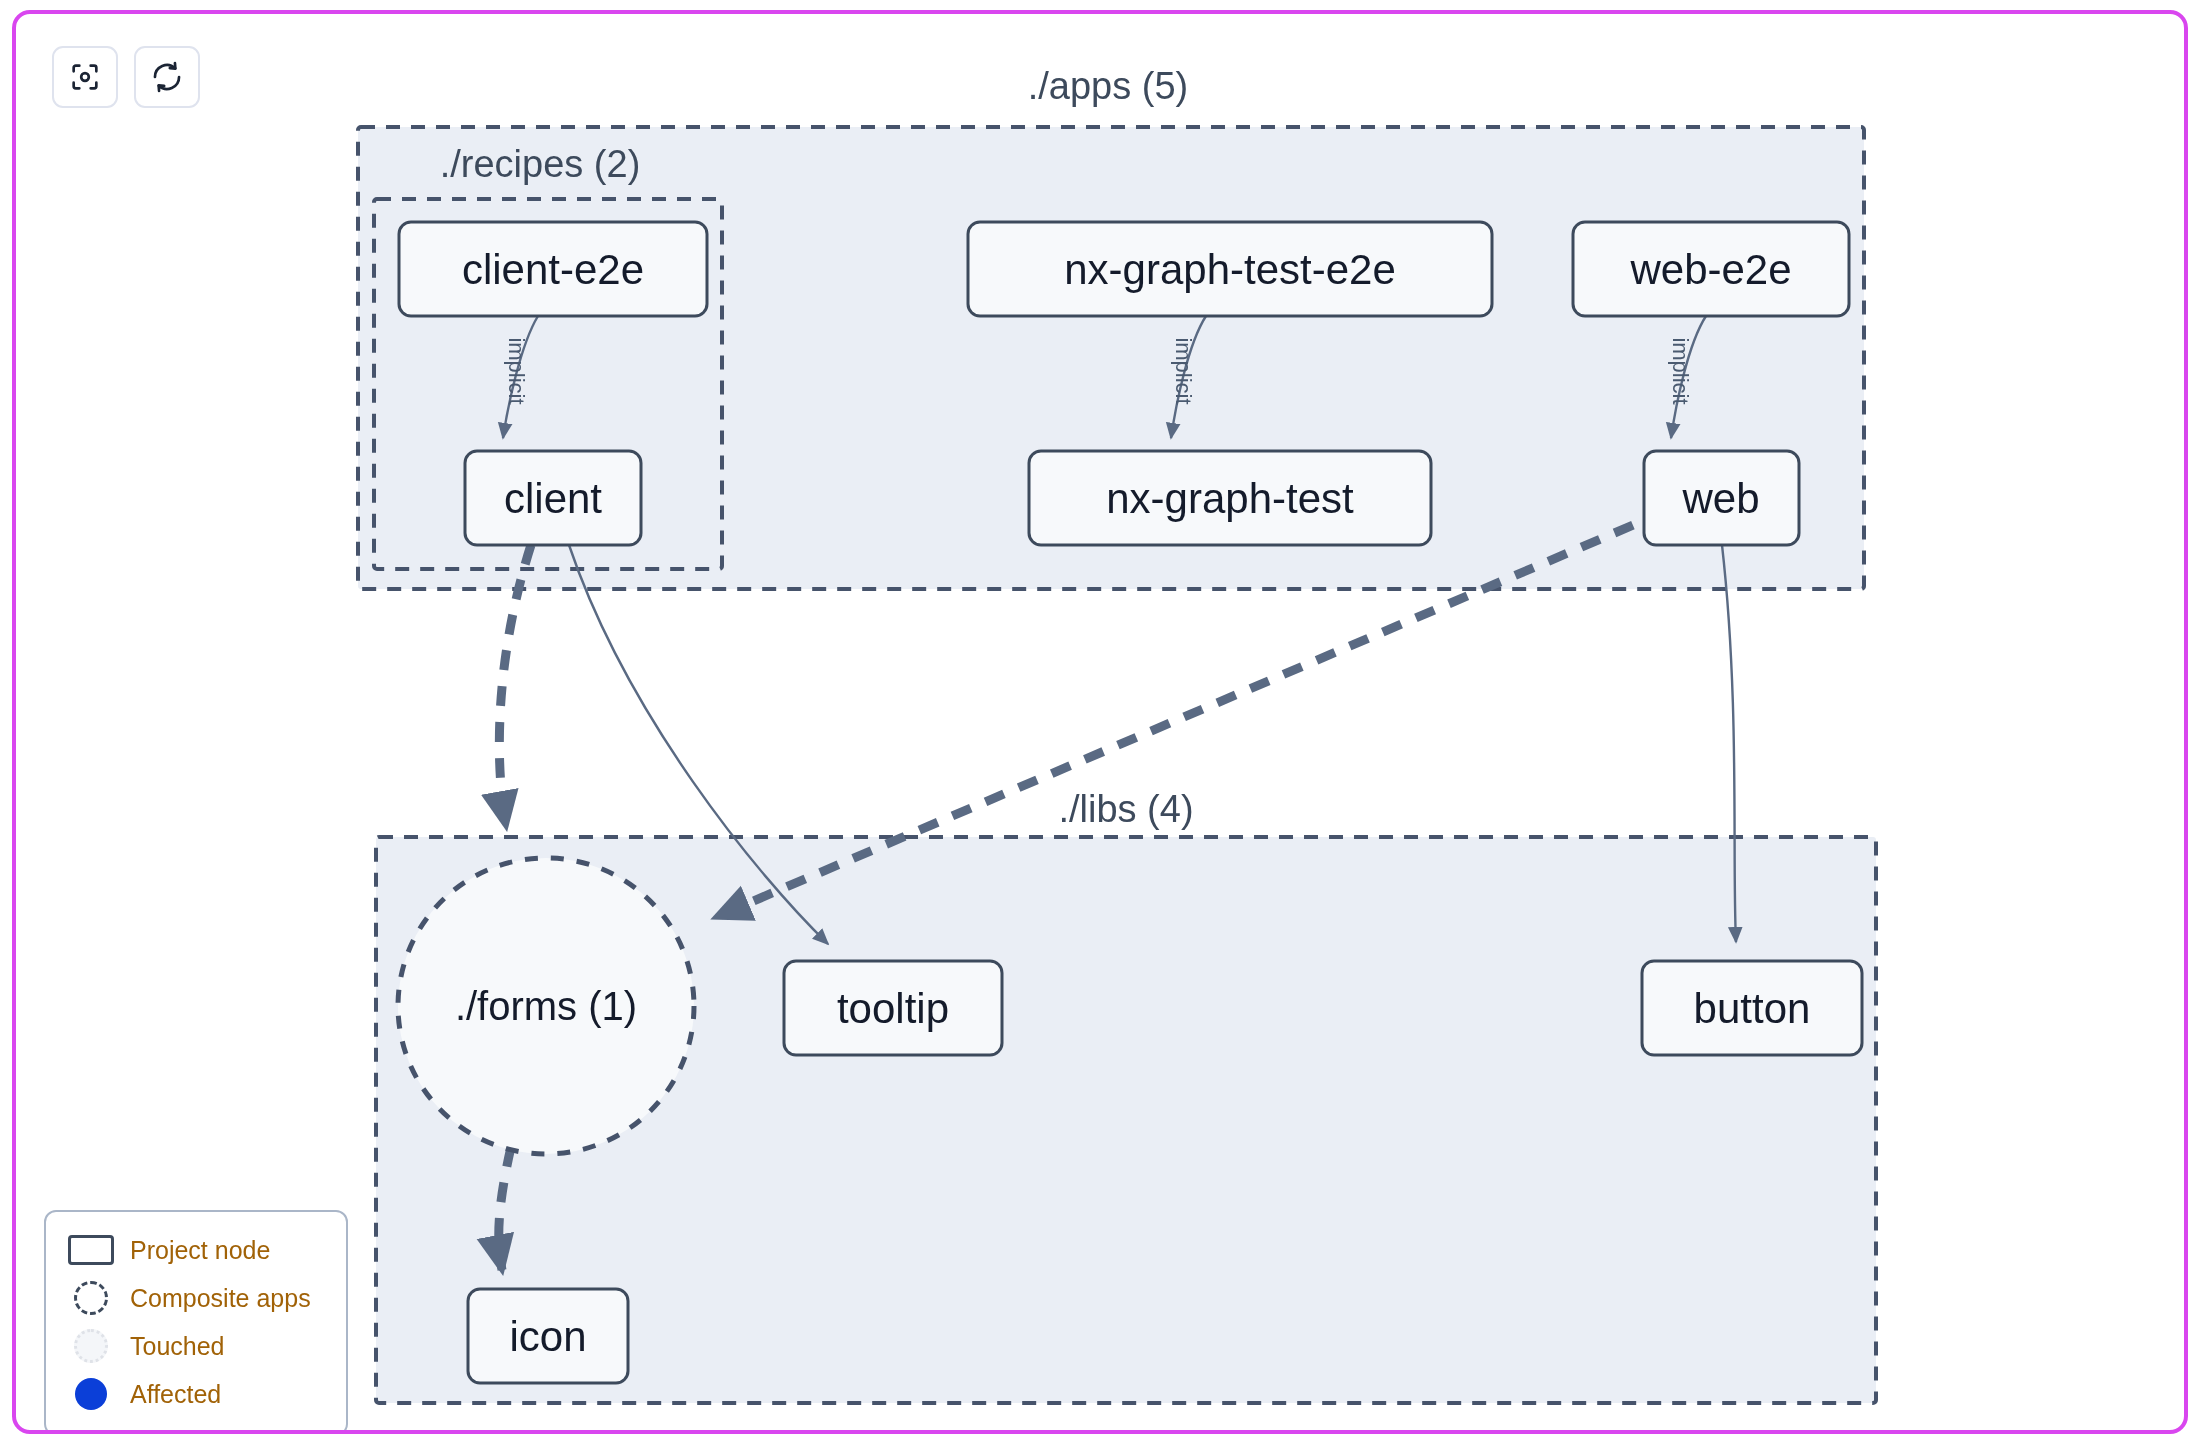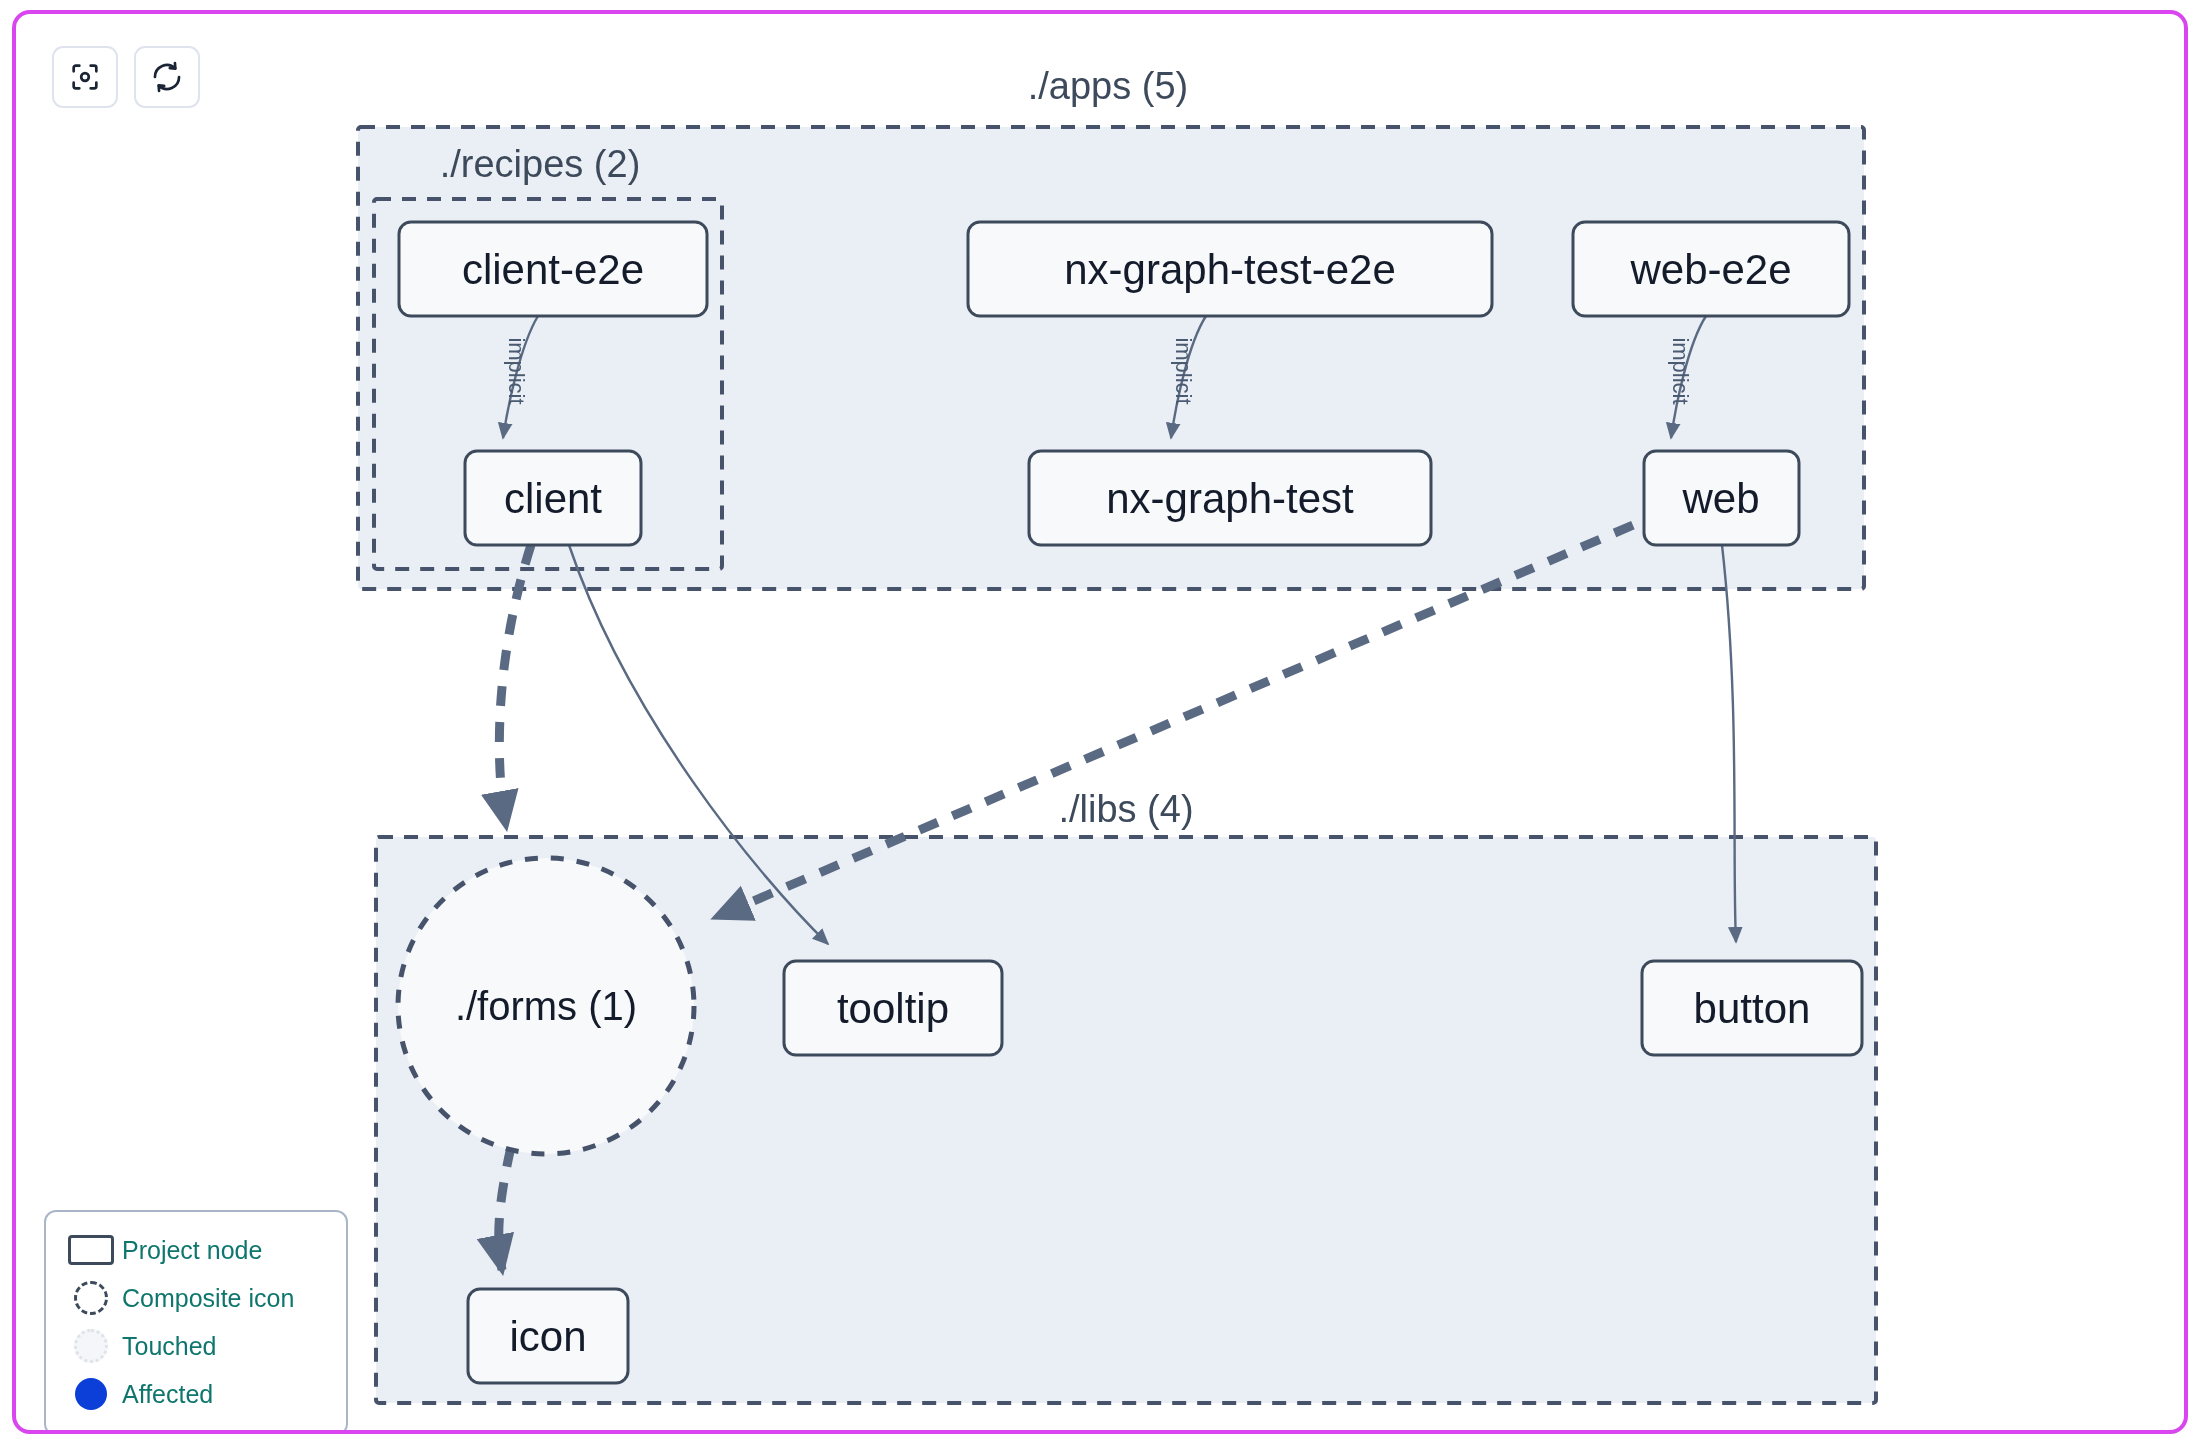--- a/index.html
+++ b/index.html
@@ -100,22 +100,22 @@
     border-radius: 50%;
     background: #f4f6f9;
   }
   .sw-touched {
     width: 32px; height: 32px;
     border-radius: 50%;
     background: #0b3fd8;
   }
   .legend-label {
     font-size: 25px;
-    color: #0f766e;
-    margin-left: 4px;
+    color: #a16207;
+    margin-left: 12px;
     white-space: nowrap;
   }
 
   
   .grp-label {
     font-size: 38px;
     fill: #3d4a5c;
     font-family: "Liberation Sans", sans-serif;
   }
   .node-label {
@@ -269,21 +269,21 @@
       <div class="legend-row">
         <span class="legend-swatch">
           <span class="sw-project"></span>
         </span>
         <span class="legend-label">Project node</span>
       </div>
       <div class="legend-row">
         <span class="legend-swatch">
           <span class="sw-composite"></span>
         </span>
-        <span class="legend-label">Composite icon</span>
+        <span class="legend-label">Composite apps</span>
       </div>
       <div class="legend-row">
         <span class="legend-swatch">
           <span class="sw-affected"></span>
         </span>
         <span class="legend-label">Touched</span>
       </div>
       <div class="legend-row">
         <span class="legend-swatch">
           <span class="sw-touched"></span>

